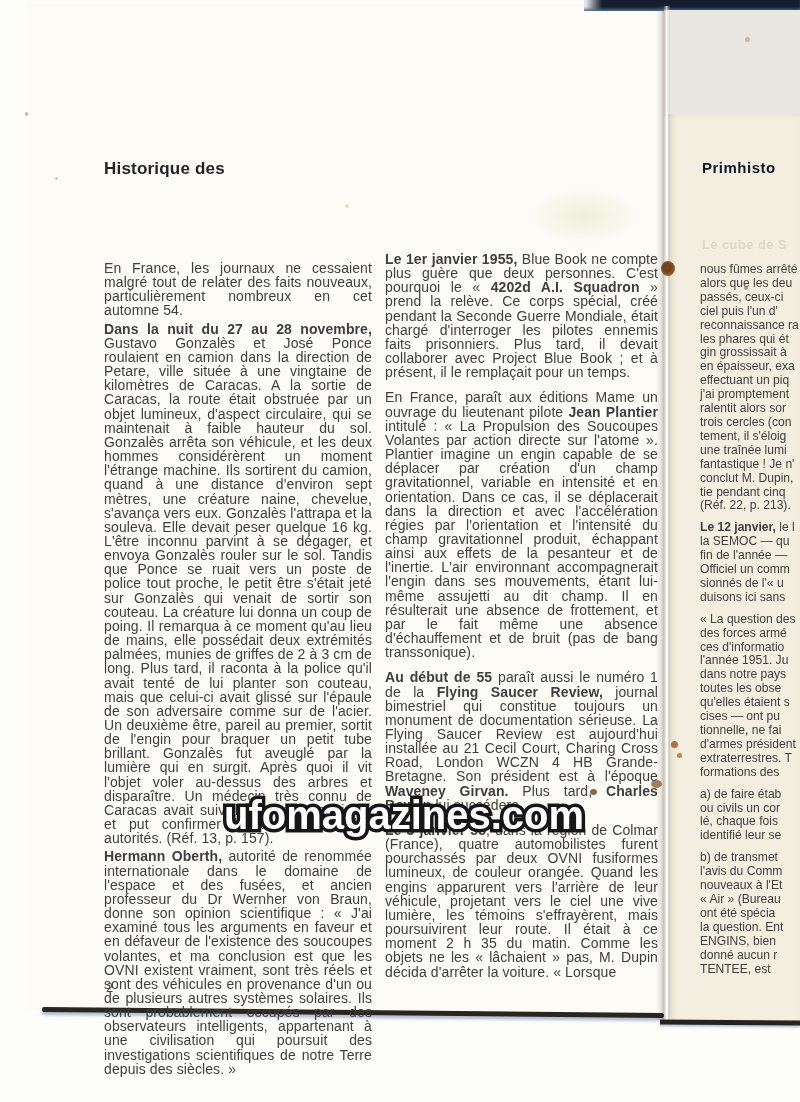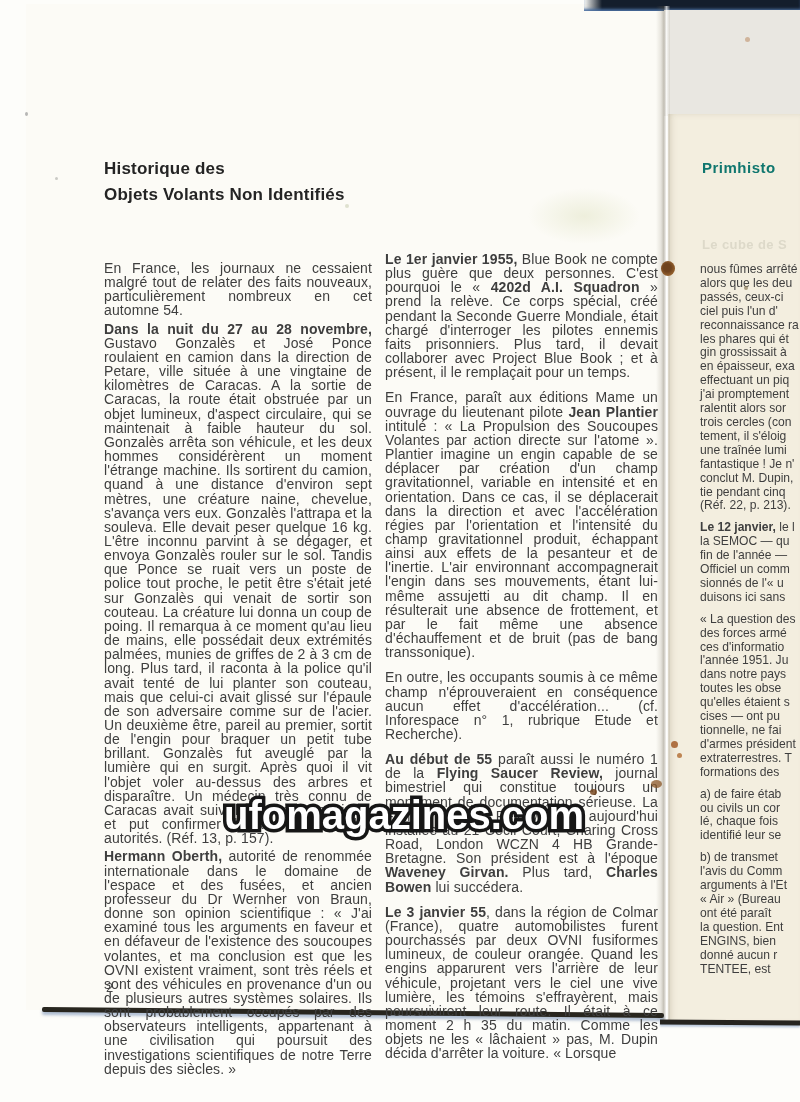--- a/index.html
+++ b/index.html
@@ -66,21 +66,21 @@
     font-size:13px;color:#474747;
   }
   .rp-text{
     position:absolute;left:700px;top:263px;width:104px;
     color:var(--text,#3e3e3e);font-size:12.1px;line-height:13.9px;
   }
   .rp-block{margin:0 0 8px 0;}
   .rp-line{white-space:nowrap;}
   .showthrough-title{
     position:absolute;left:702px;top:159px;white-space:nowrap;
-    font-size:15px;font-weight:bold;color:#0f766e;letter-spacing:.5px;
+    font-size:15px;font-weight:bold;color:#0f172a;letter-spacing:.5px;
   }
   .showthrough-subtitle{
     position:absolute;left:702px;top:237px;white-space:nowrap;
     font-size:13px;font-weight:bold;color:#ddd9c9;letter-spacing:.4px;
   }
   .watermark{
     position:absolute;left:224px;top:793px;width:360px;height:56px;
     font-family:"Liberation Sans",sans-serif;
     font-size:40px;font-weight:bold;letter-spacing:0;
   }
@@ -116,32 +116,30 @@
 <div class="bottom-edge-left"></div>
 <div class="bottom-edge-right"></div>
 
 <div class="smudge"></div>
 <div class="spec spec-1"></div>
 <div class="spec spec-2"></div>
 <div class="spec spec-3"></div>
 
 <div class="page-title">
   <div>Historique des</div>
-  <div>Objets Volants Non Identifiés</div>
 </div>
 
 <div id="col1" class="col">
     <p class="para"><span>En France, les journaux ne cessaient malgré tout de relater des faits nouveaux, particulièrement nombreux en cet automne 54.</span></p>
     <p class="para"><b>Dans la nuit du 27 au 28 novembre,</b><span> Gustavo Gonzalès et José Ponce roulaient en camion dans la direction de Petare, ville située à une vingtaine de kilomètres de Caracas. A la sortie de Caracas, la route était obstruée par un objet lumineux, d'aspect circulaire, qui se maintenait à faible hauteur du sol. Gonzalès arrêta son véhicule, et les deux hommes considérèrent un moment l'étrange machine. Ils sortirent du camion, quand à une distance d'environ sept mètres, une créature naine, chevelue, s'avança vers eux. Gonzalès l'attrapa et la souleva. Elle devait peser quelque 16 kg. L'être inconnu parvint à se dégager, et envoya Gonzalès rouler sur le sol. Tandis que Ponce se ruait vers un poste de police tout proche, le petit être s'était jeté sur Gonzalès qui venait de sortir son couteau. La créature lui donna un coup de poing. Il remarqua à ce moment qu'au lieu de mains, elle possédait deux extrémités palmées, munies de griffes de 2 à 3 cm de long. Plus tard, il raconta à la police qu'il avait tenté de lui planter son couteau, mais que celui-ci avait glissé sur l'épaule de son adversaire comme sur de l'acier. Un deuxième être, pareil au premier, sortit de l'engin pour braquer un petit tube brillant. Gonzalès fut aveuglé par la lumière qui en surgit. Après quoi il vit l'objet voler au-dessus des arbres et disparaître. Un médecin très connu de Caracas avait suivi la scène dramatique, et put confirmer l'affaire auprès des autorités. (Réf. 13, p. 157).</span></p>
     <p class="para"><b>Hermann Oberth,</b><span> autorité de renommée internationale dans le domaine de l'espace et des fusées, et ancien professeur du Dr Wernher von Braun, donne son opinion scientifique : « J'ai examiné tous les arguments en faveur et en défaveur de l'existence des soucoupes volantes, et ma conclusion est que les OVNI existent vraiment, sont très réels et sont des véhicules en provenance d'un ou de plusieurs autres systèmes solaires. Ils sont probablement occupés par des observateurs intelligents, appartenant à une civilisation qui poursuit des investigations scientifiques de notre Terre depuis des siècles. »</span></p>
   </div>
 <div id="col2" class="col col--wide-gaps">
     <p class="para"><b>Le 1er janvier 1955,</b><span> Blue Book ne compte plus guère que deux personnes. C'est pourquoi le « </span><b>4202d A.I. Squadron</b><span> » prend la relève. Ce corps spécial, créé pendant la Seconde Guerre Mondiale, était chargé d'interroger les pilotes ennemis faits prisonniers. Plus tard, il devait collaborer avec Project Blue Book ; et à présent, il le remplaçait pour un temps.</span></p>
     <p class="para"><span>En France, paraît aux éditions Mame un ouvrage du lieutenant pilote </span><b>Jean Plantier</b><span> intitulé : « La Propulsion des Soucoupes Volantes par action directe sur l'atome ». Plantier imagine un engin capable de se déplacer par création d'un champ gravitationnel, variable en intensité et en orientation. Dans ce cas, il se déplacerait dans la direction et avec l'accélération régies par l'orientation et l'intensité du champ gravitationnel produit, échappant ainsi aux effets de la pesanteur et de l'inertie. L'air environnant accompagnerait l'engin dans ses mouvements, étant lui-même assujetti au dit champ. Il en résulterait une absence de frottement, et par le fait même une absence d'échauffement et de bruit (pas de bang transsonique).</span></p>
-    <p class="para"><span>En outre, les occupants soumis à ce même champ n'éprouveraient en conséquence aucun effet d'accélération... (cf. Inforespace n° 1, rubrique Etude et Recherche).</span></p>
     <p class="para"><b>Au début de 55</b><span> paraît aussi le numéro 1 de la </span><b>Flying Saucer Review,</b><span> journal bimestriel qui constitue toujours un monument de documentation sérieuse. La Flying Saucer Review est aujourd'hui installée au 21 Cecil Court, Charing Cross Road, London WCZN 4 HB Grande-Bretagne. Son président est à l'époque </span><b>Waveney Girvan.</b><span> Plus tard, </span><b>Charles Bowen</b><span> lui succédera.</span></p>
     <p class="para"><b>Le 3 janvier 55</b><span>, dans la région de Colmar (France), quatre automobilistes furent pourchassés par deux OVNI fusiformes lumineux, de couleur orangée. Quand les engins apparurent vers l'arrière de leur véhicule, projetant vers le ciel une vive lumière, les témoins s'effrayèrent, mais poursuivirent leur route. Il était à ce moment 2 h 35 du matin. Comme les objets ne les « lâchaient » pas, M. Dupin décida d'arrêter la voiture. « Lorsque</span></p>
   </div>
 
 <div class="showthrough-title">Primhisto</div>
 <div class="showthrough-subtitle">Le cube de S</div>
 <div class="rp-text">
     <div class="rp-block">
       <div class="rp-line"><span>nous fûmes arrêté</span></div>
       <div class="rp-line"><span>alors que les deu</span></div>
@@ -186,23 +184,23 @@
     </div>
     <div class="rp-block">
       <div class="rp-line"><span>a) de faire étab</span></div>
       <div class="rp-line"><span>ou civils un cor</span></div>
       <div class="rp-line"><span>lé, chaque fois</span></div>
       <div class="rp-line"><span>identifié leur se</span></div>
     </div>
     <div class="rp-block">
       <div class="rp-line"><span>b) de transmet</span></div>
       <div class="rp-line"><span>l'avis du Comm</span></div>
-      <div class="rp-line"><span>arguments à l'Et</span></div>
+      <div class="rp-line"><span>nouveaux à l'Et</span></div>
       <div class="rp-line"><span>« Air » (Bureau</span></div>
-      <div class="rp-line"><span>ont été paraît</span></div>
+      <div class="rp-line"><span>ont été spécia</span></div>
       <div class="rp-line"><span>la question. Ent</span></div>
       <div class="rp-line"><span>ENGINS, bien</span></div>
       <div class="rp-line"><span>donné aucun r</span></div>
       <div class="rp-line"><span>TENTEE, est</span></div>
     </div>
   </div>
 
 <div class="page-number">2</div>
 
 <div class="watermark">

